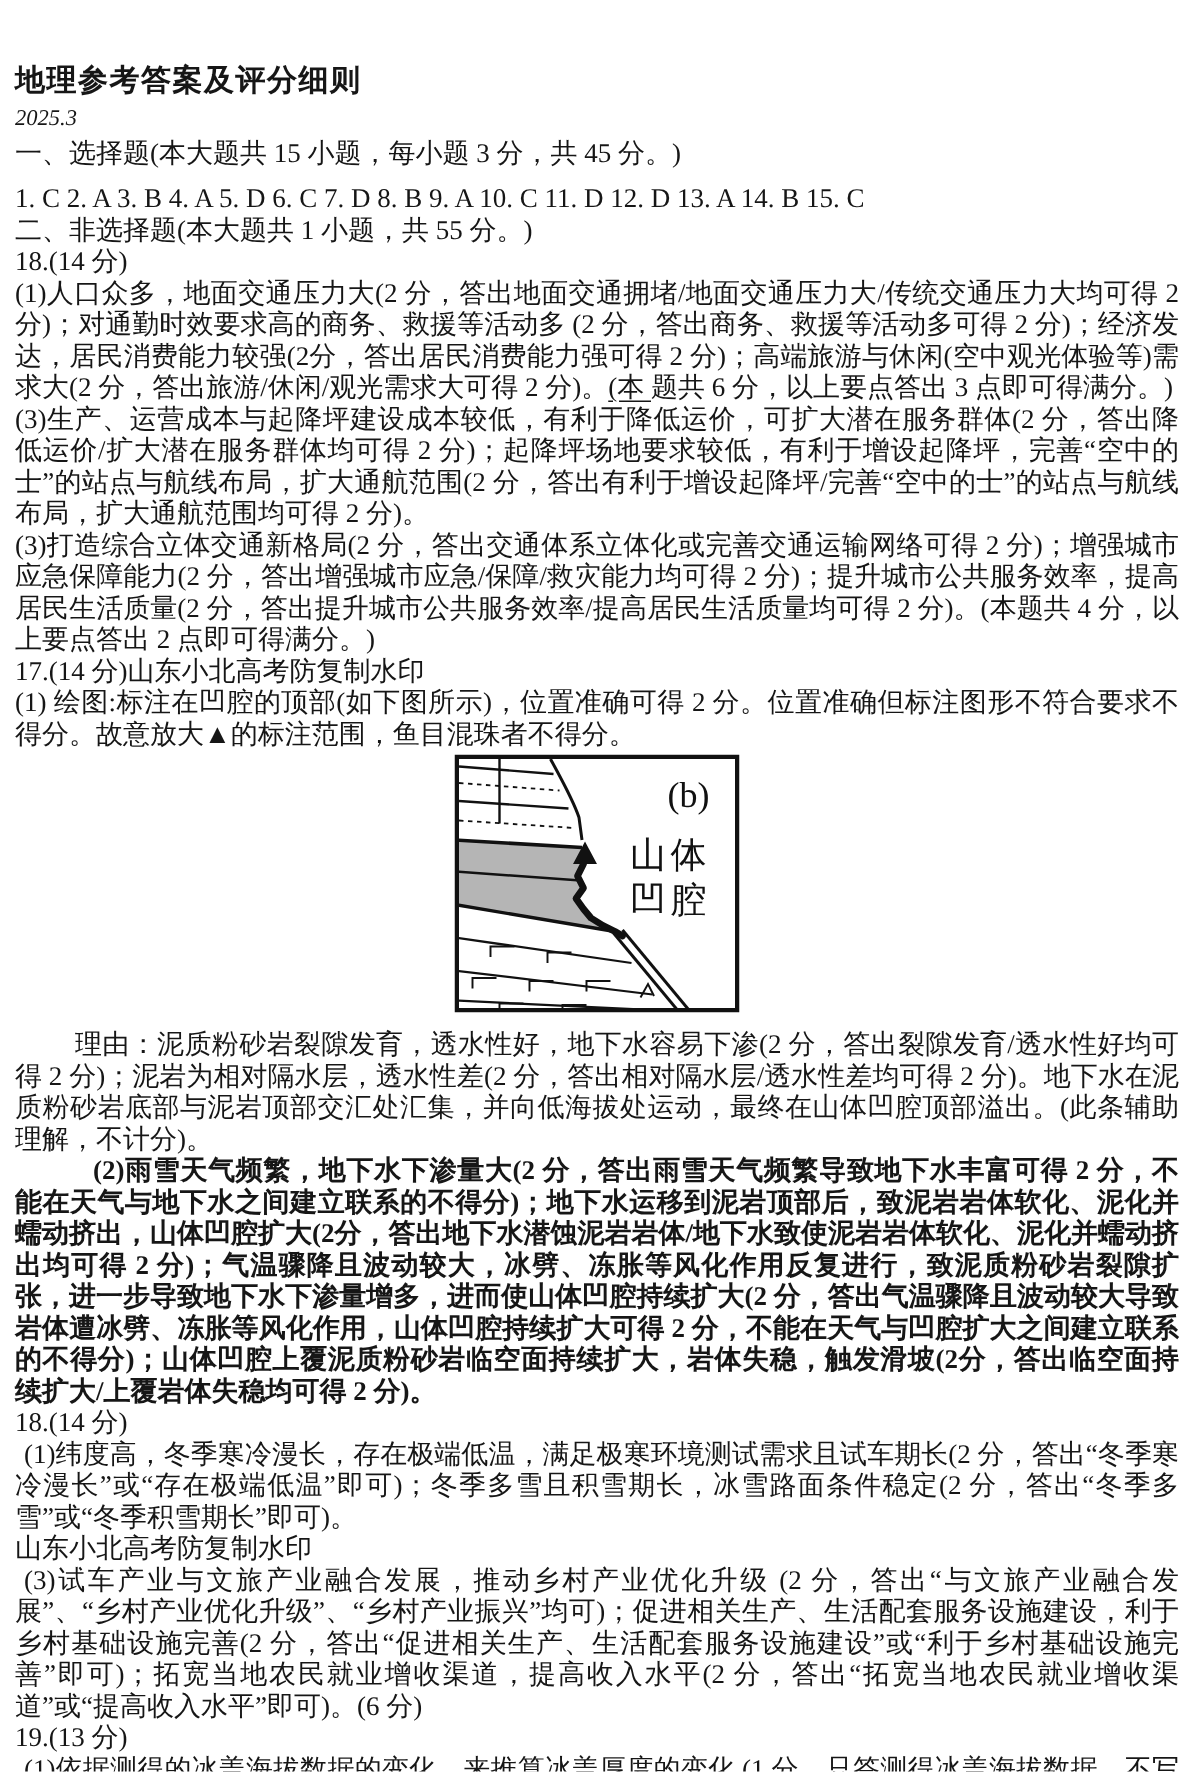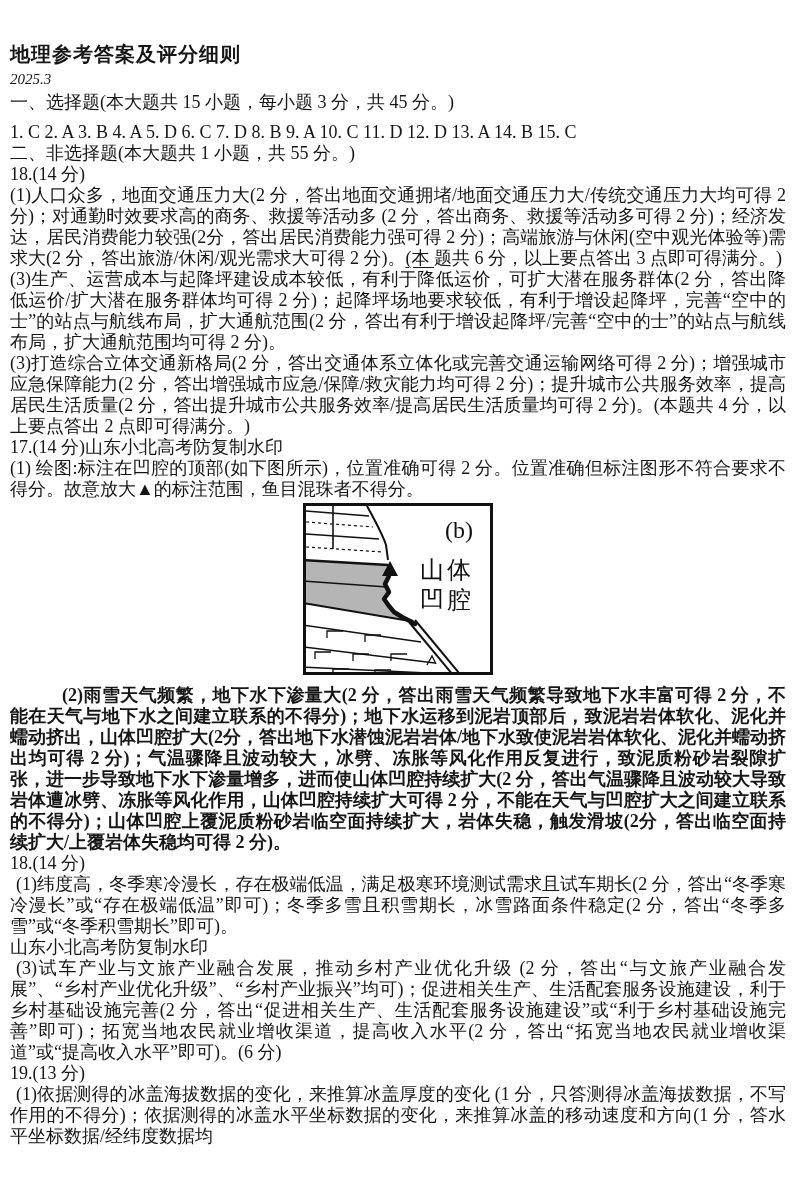--- a/index.html
+++ b/index.html
@@ -120,20 +120,21 @@
           <polyline points="72,171 72,167 88,167" stroke-width="1.3"></polyline>
         </g>
 
         <text x="142" y="35" font-size="24">(b)</text>
         <text x="117" y="75" font-size="24" letter-spacing="3">山体</text>
         <text x="117" y="105" font-size="24" letter-spacing="3">凹腔</text>
       </g>
     </svg>
   </div>
 
+  <p class="t ind-reason">理由：泥质粉砂岩裂隙发育，透水性好，地下水容易下渗(2 分，答出裂隙发育/透水性好均可得 2 分)；泥岩为相对隔水层，透水性差(2 分，答出相对隔水层/透水性差均可得 2 分)。地下水在泥质粉砂岩底部与泥岩顶部交汇处汇集，并向低海拔处运动，最终在山体凹腔顶部溢出。(此条辅助理解，不计分)。</p>
   <p class="t ind-sub">(2)雨雪天气频繁，地下水下渗量大(2 分，答出雨雪天气频繁导致地下水丰富可得 2 分，不能在天气与地下水之间建立联系的不得分)；地下水运移到泥岩顶部后，致泥岩岩体软化、泥化并蠕动挤出，山体凹腔扩大(2分，答出地下水潜蚀泥岩岩体/地下水致使泥岩岩体软化、泥化并蠕动挤出均可得 2 分)；气温骤降且波动较大，冰劈、冻胀等风化作用反复进行，致泥质粉砂岩裂隙扩张，进一步导致地下水下渗量增多，进而使山体凹腔持续扩大(2 分，答出气温骤降且波动较大导致岩体遭冰劈、冻胀等风化作用，山体凹腔持续扩大可得 2 分，不能在天气与凹腔扩大之间建立联系的不得分)；山体凹腔上覆泥质粉砂岩临空面持续扩大，岩体失稳，触发滑坡(2分，答出临空面持续扩大/上覆岩体失稳均可得 2 分)。</p>
 
   <p class="t">18.(14 分)</p>
   <p class="t ind-sm">(1)纬度高，冬季寒冷漫长，存在极端低温，满足极寒环境测试需求且试车期长(2 分，答出“冬季寒冷漫长”或“存在极端低温”即可)；冬季多雪且积雪期长，冰雪路面条件稳定(2 分，答出“冬季多雪”或“冬季积雪期长”即可)。</p>
   <p class="t">山东小北高考防复制水印</p>
   <p class="t ind-sm">(3)试车产业与文旅产业融合发展，推动乡村产业优化升级 (2 分，答出“与文旅产业融合发展”、“乡村产业优化升级”、“乡村产业振兴”均可)；促进相关生产、生活配套服务设施建设，利于乡村基础设施完善(2 分，答出“促进相关生产、生活配套服务设施建设”或“利于乡村基础设施完善”即可)；拓宽当地农民就业增收渠道，提高收入水平(2 分，答出“拓宽当地农民就业增收渠道”或“提高收入水平”即可)。(6 分)</p>
 
   <p class="t">19.(13 分)</p>
   <p class="t ind-sm">(1)依据测得的冰盖海拔数据的变化，来推算冰盖厚度的变化 (1 分，只答测得冰盖海拔数据，不写作用的不得分)；依据测得的冰盖水平坐标数据的变化，来推算冰盖的移动速度和方向(1 分，答水平坐标数据/经纬度数据均</p>
 

